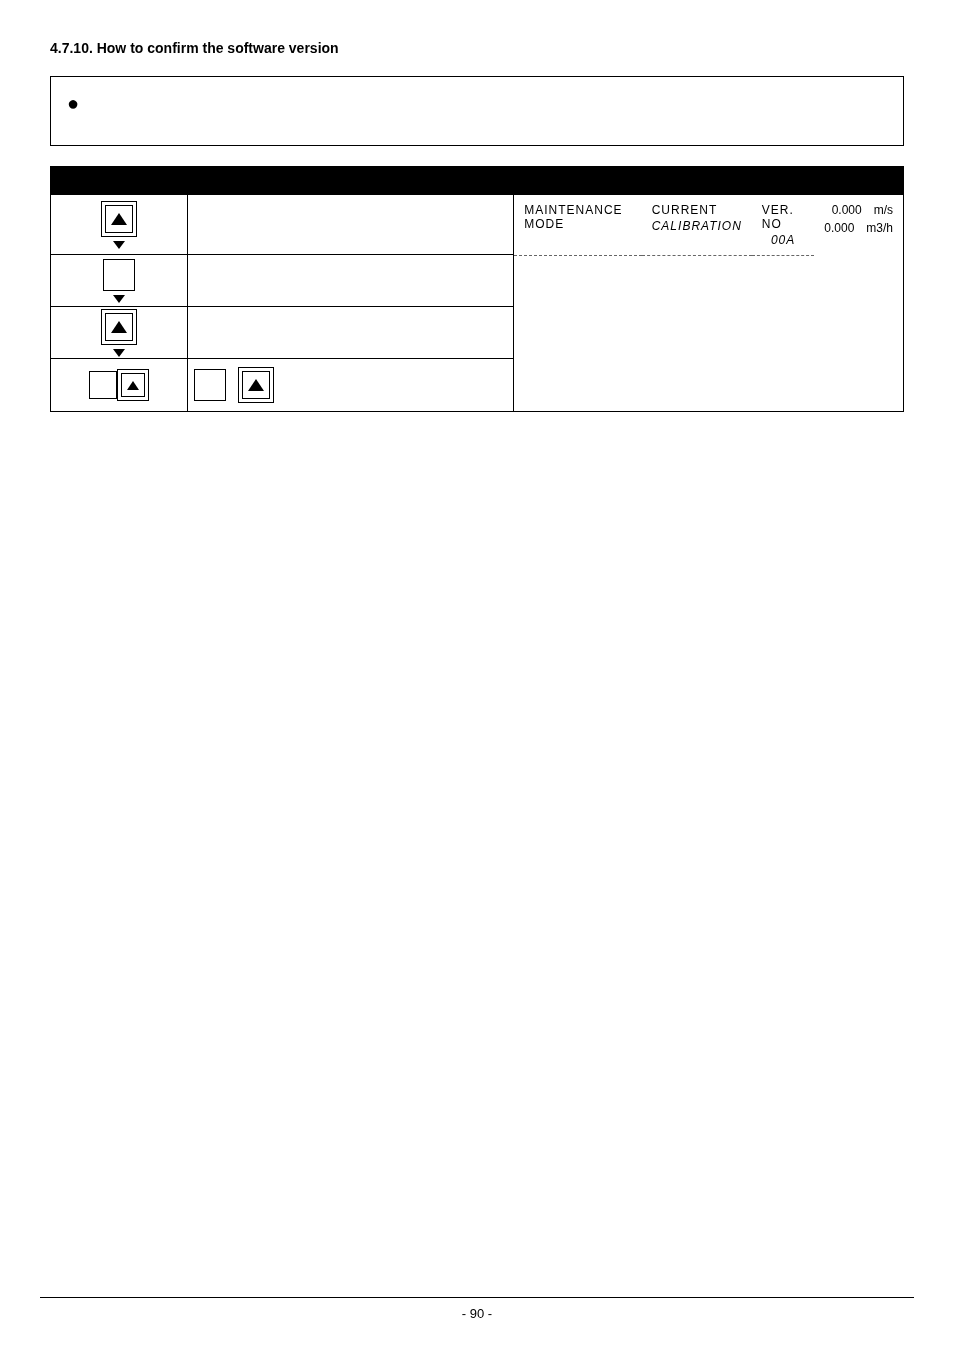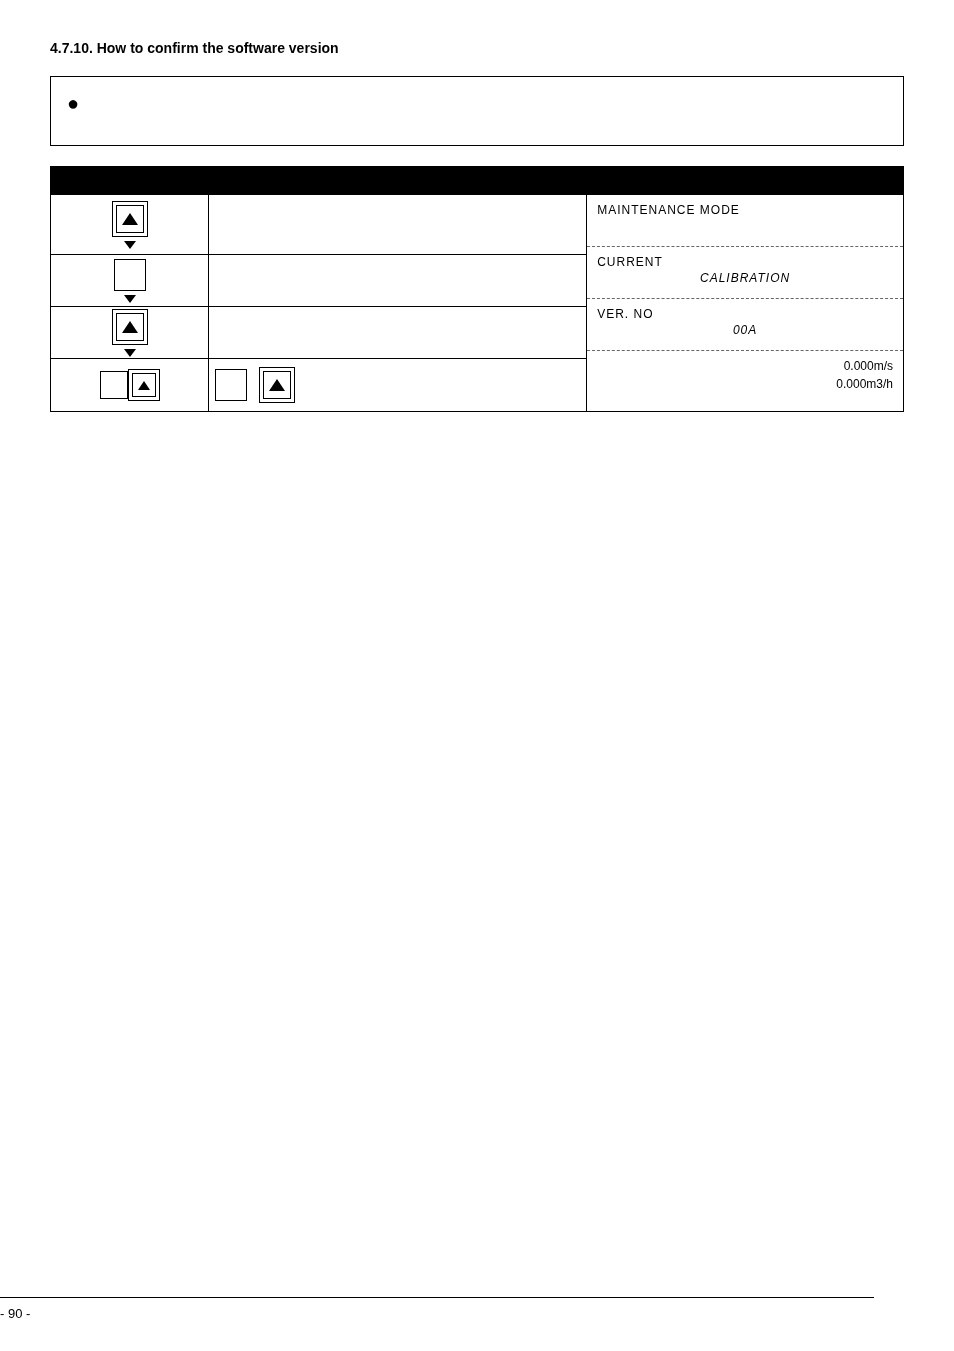--- a/index.html
+++ b/index.html
@@ -130,21 +130,21 @@
       width: 310px;
     }
 
     
     .right-col {
       width: 260px;
     }
 
     .display-area {
       display: flex;
-      flex-direction: column;
+      flex-direction: row;
     }
 
     .display-cell {
       border-bottom: 1px dashed #666;
       padding: 8px 10px;
       min-height: 52px;
     }
     .display-cell:last-child {
       border-bottom: none;
     }
@@ -164,32 +164,34 @@
 
     
     .reading-cell {
       padding: 6px 10px;
       min-height: 52px;
     }
     .reading-row {
       display: flex;
       justify-content: flex-end;
       align-items: center;
+      gap: 12px;
       font-size: 12px;
       padding: 2px 0;
     }
 
     
     .page-footer {
       position: absolute;
       bottom: 30px;
       left: 0;
       right: 0;
       display: flex;
       flex-direction: column;
+      align-items: center;
     }
     .footer-line {
       width: calc(100% - 80px);
       border-top: 1.5px solid #000;
       margin-bottom: 8px;
     }
     .footer-text {
       font-size: 13px;
     }
 

